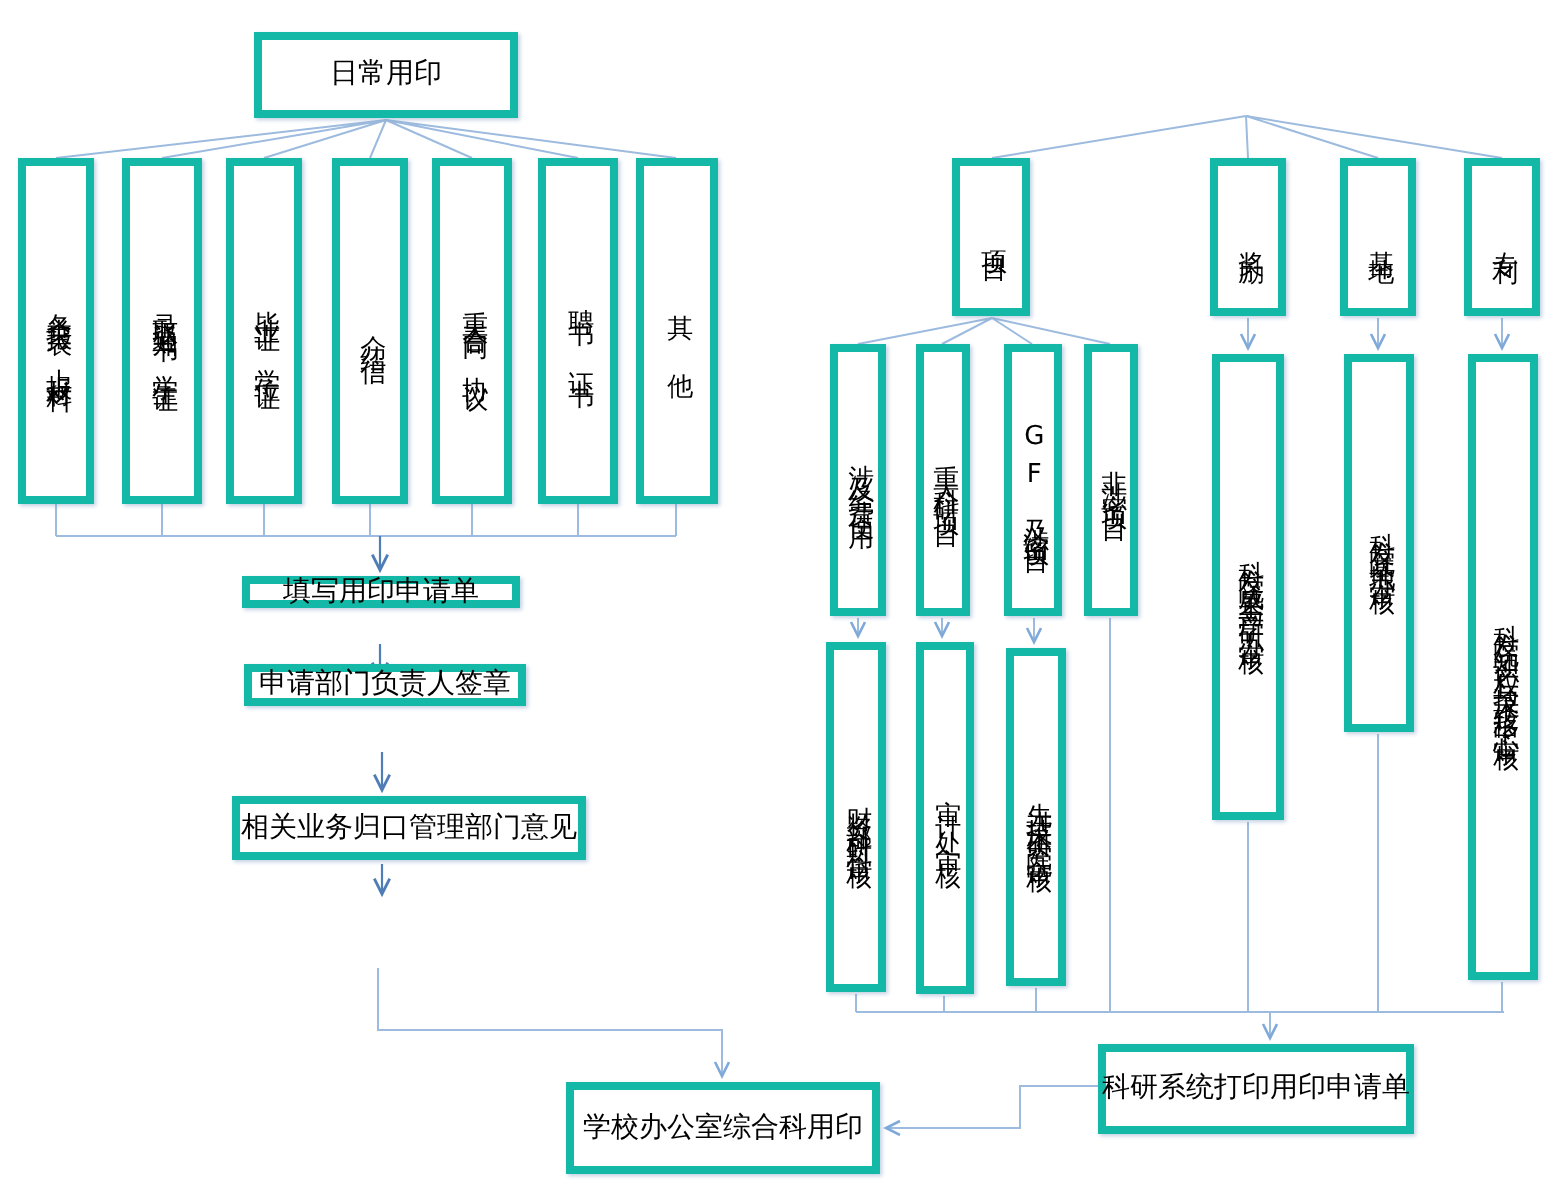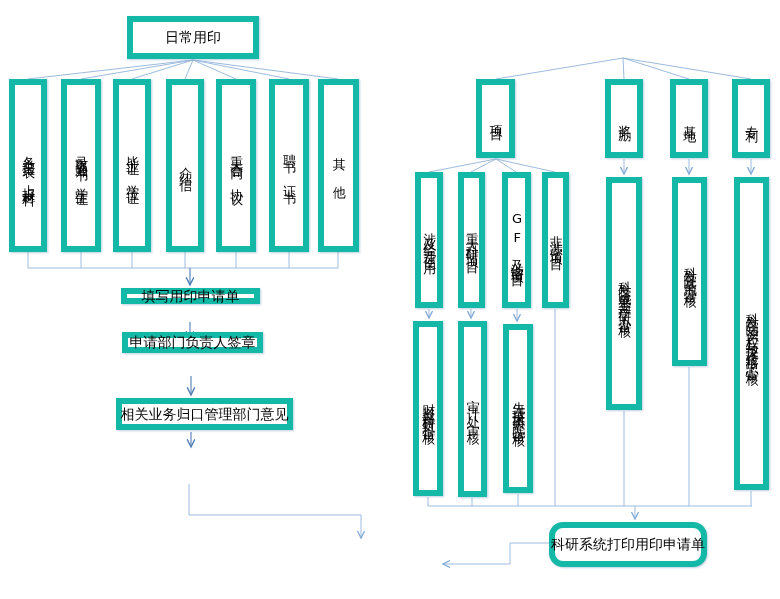--- a/index.html
+++ b/index.html
@@ -4,21 +4,21 @@
 <style>
   html,body{margin:0;padding:0;background:#ffffff;}
   #canvas{
     position:relative;width:780px;height:599px;background:#ffffff;
     font-family:"DejaVu Sans","Liberation Sans",sans-serif;color:#000;
     overflow:hidden;
   }
   #wires{position:absolute;left:0;top:0;width:780px;height:599px;}
   .bx{
     position:absolute;box-sizing:border-box;background:#ffffff;
-    border:6px solid #14b8a6;display:flex;align-items:center;justify-content:center;
+    border:4px solid #14b8a6;display:flex;align-items:center;justify-content:center;
     text-align:center;box-shadow:1px 1px 2px rgba(120,150,190,.45);
   }
   .hz{font-size:14px;line-height:1.15;white-space:nowrap;}
   .v span{
     writing-mode:vertical-rl;text-orientation:upright;
     font-size:13px;letter-spacing:4px;white-space:pre-wrap;line-height:1.1;
   }
   .ls3 span{letter-spacing:3px;}
   .ls6 span{letter-spacing:6px;}
   .ls8 span{letter-spacing:8px;}
@@ -45,21 +45,21 @@
   .b-p1{left:415px;top:172px;width:28px;height:136px;}
   .b-p2{left:458px;top:172px;width:27px;height:136px;}
   .b-p3{left:502px;top:172px;width:29px;height:136px;}
   .b-p4{left:542px;top:172px;width:27px;height:136px;}
   .b-a1{left:413px;top:321px;width:30px;height:175px;}
   .b-a2{left:458px;top:321px;width:29px;height:176px;}
   .b-a3{left:503px;top:324px;width:30px;height:169px;}
   .b-a4{left:606px;top:177px;width:36px;height:233px;}
   .b-a5{left:672px;top:177px;width:35px;height:189px;}
   .b-a6{left:734px;top:177px;width:35px;height:313px;}
-  .b-apply{left:549px;top:522px;width:158px;height:45px;border-radius:14px;}
+  .b-apply{left:549px;top:522px;width:158px;height:45px;}
 </style>
 </head>
 <body>
 
 <div id="canvas">
 
   <svg id="wires" viewBox="0 0 780 599" xmlns="http://www.w3.org/2000/svg">
     <defs>
       <marker id="mD" orient="auto" markerWidth="10" markerHeight="10" refX="8" refY="4">
         <path d="M1,0.5 L8,4 L1,7.5" fill="none" stroke="#4E7EB5" stroke-width="1.3"></path>
@@ -122,20 +122,21 @@
   <div class="bx v ls6 b-c6">
     <span>聘书　证书</span>
     </div>
   <div class="bx v ls8 b-c7">
     <span>其　他</span>
     </div>
 
   <div class="bx hz b-s1">填写用印申请单</div>
   <div class="bx hz b-s2">申请部门负责人签章</div>
   <div class="bx hz b-s3">相关业务归口管理部门意见</div>
+  <div class="bx hz b-final">学校办公室综合科用印</div>
 
 
   <div class="bx v b-proj">
     <span>项目</span>
     </div>
   <div class="bx v b-award">
     <span>奖励</span>
     </div>
   <div class="bx v b-base">
     <span>基地</span>

